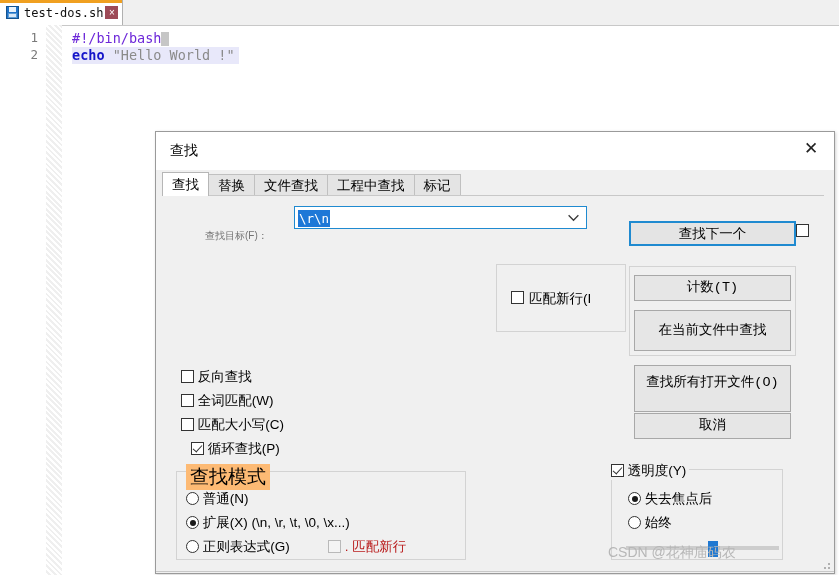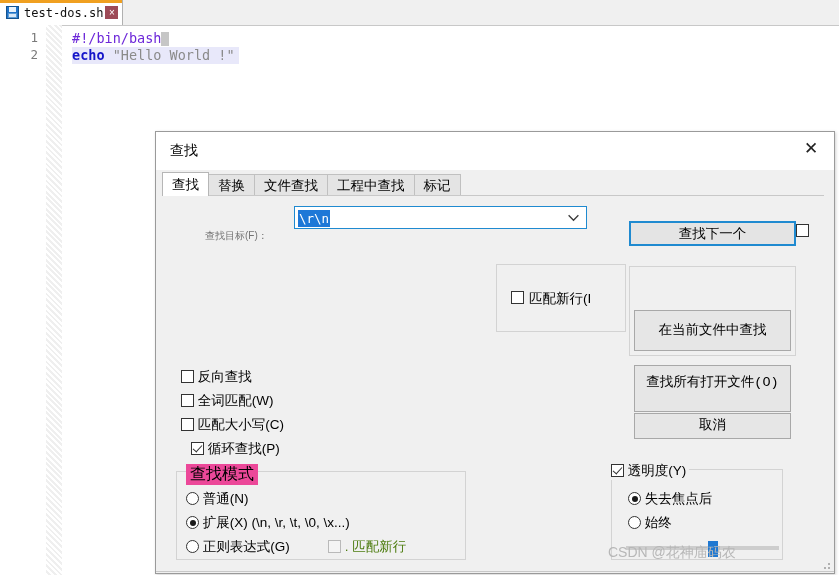--- a/index.html
+++ b/index.html
@@ -76,29 +76,29 @@
 
   .opt{position:absolute;font-size:13.5px;color:#000;white-space:nowrap;}
   .cbx{display:inline-block;width:13px;height:13px;border:1px solid #333;background:#fff;
      box-sizing:border-box;position:relative;vertical-align:-2px;}
   .cbx.checked:after{content:"";position:absolute;left:3px;top:0px;width:4px;height:8px;
      border:solid #333;border-width:0 1.6px 1.6px 0;transform:rotate(42deg);}
   .cbx.disabled{border-color:#b9b9b9;background:#f4f4f4;}
   .rdo{display:inline-block;width:13px;height:13px;border:1px solid #333;border-radius:50%;background:#fff;
      box-sizing:border-box;position:relative;vertical-align:-2px;}
   .rdo.sel:after{content:"";position:absolute;left:2.5px;top:2.5px;width:6px;height:6px;border-radius:50%;background:#1a1a1a;}
-  .dim{color:#4d7c0f;}
+  .dim{color:#b91c1c;}
 
   #opt-reverse{left:25px;top:198px;}
   #opt-whole{left:25px;top:222px;}
   #opt-case{left:25px;top:246px;}
   #opt-wrap{left:35px;top:270px;}
 
   #mode-group{left:20px;top:301px;width:290px;height:89px;}
-  #mode-legend{position:absolute;left:30px;top:294px;background:#ec4899;padding:0 4px;font-size:16px;color:#000;}
+  #mode-legend{position:absolute;left:30px;top:294px;background:#fdba74;padding:0 4px;font-size:19px;color:#000;}
   #mode-normal{left:30px;top:320px;}
   #mode-ext{left:30px;top:344px;}
   #mode-regex{left:30px;top:368px;}
   #mode-newline{left:172px;top:368px;}
 
   #trans-group{left:455px;top:299px;width:172px;height:91px;}
   #trans-legend{position:absolute;left:453px;top:292px;background:#f0f0f0;padding:0 3px 0 2px;font-size:13.5px;color:#000;}
   #trans-focus{left:472px;top:320px;}
   #trans-always{left:472px;top:344px;}
   #slider{position:absolute;left:470px;top:371px;width:153px;height:14px;}
@@ -166,20 +166,21 @@
 
     <div class="panel" id="scope-panel">
       <span class="cbx" id="scope-cb"></span>
       <span id="scope-label">匹配新行(I</span>
     </div>
 
     <div class="panel" id="btn-panel"></div>
 
     <div class="btn" id="btn-findnext">查找下一个</div>
     <span class="cbx" id="extra-cb"></span>
+    <div class="btn" id="btn-count">计数(T)</div>
     <div class="btn" id="btn-infile">在当前文件中查找</div>
     <div class="btn" id="btn-allopen">查找所有打开文件(O)</div>
     <div class="btn" id="btn-cancel">取消</div>
 
     <div class="opt" id="opt-reverse"><span class="cbx"></span> <span>反向查找</span></div>
     <div class="opt" id="opt-whole"><span class="cbx"></span> <span>全词匹配(W)</span></div>
     <div class="opt" id="opt-case"><span class="cbx"></span> <span>匹配大小写(C)</span></div>
     <div class="opt" id="opt-wrap"><span class="cbx checked"></span> <span>循环查找(P)</span></div>
 
     <div class="panel" id="mode-group"></div>

